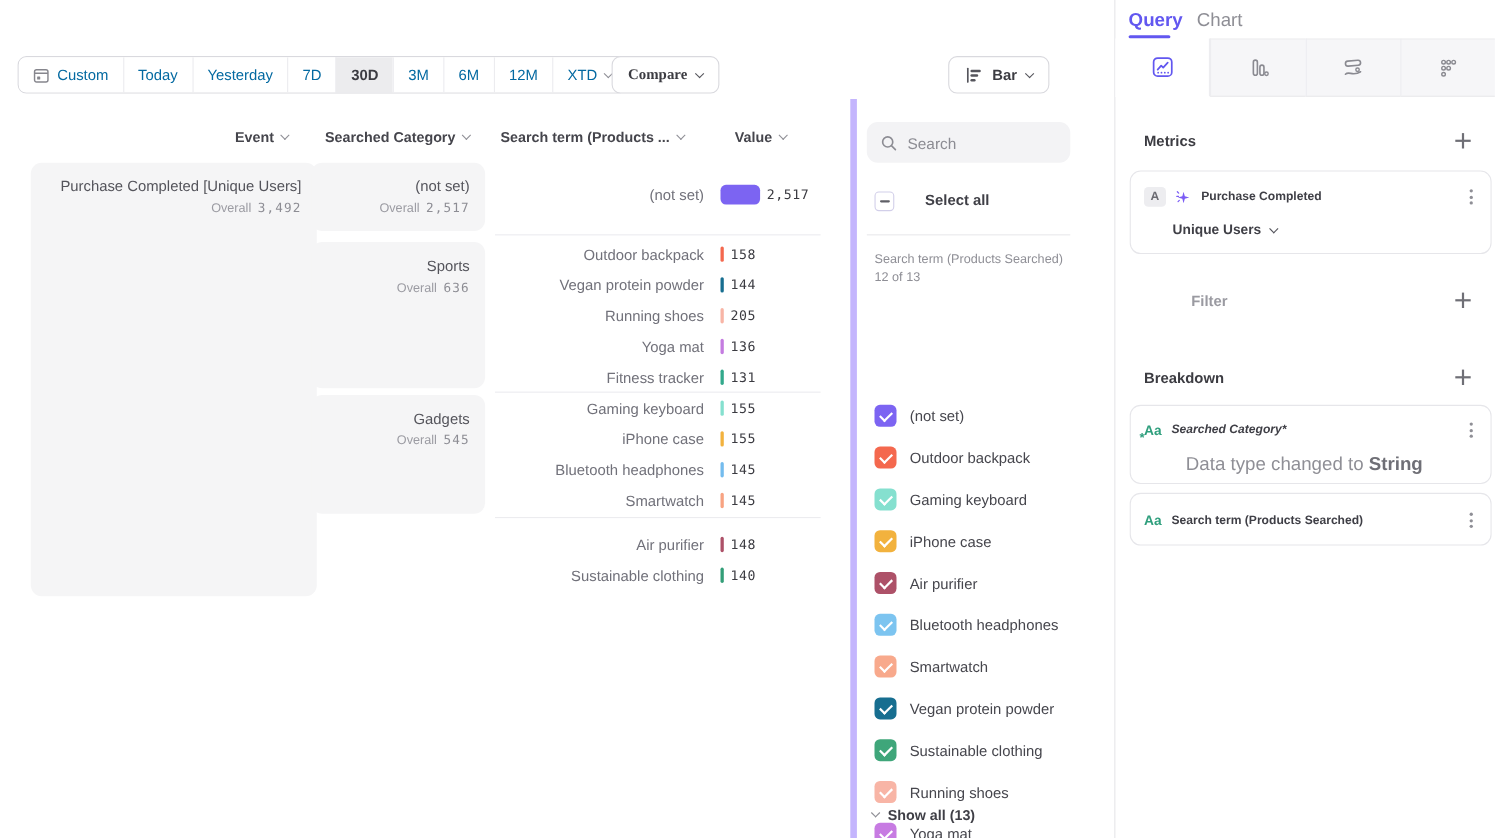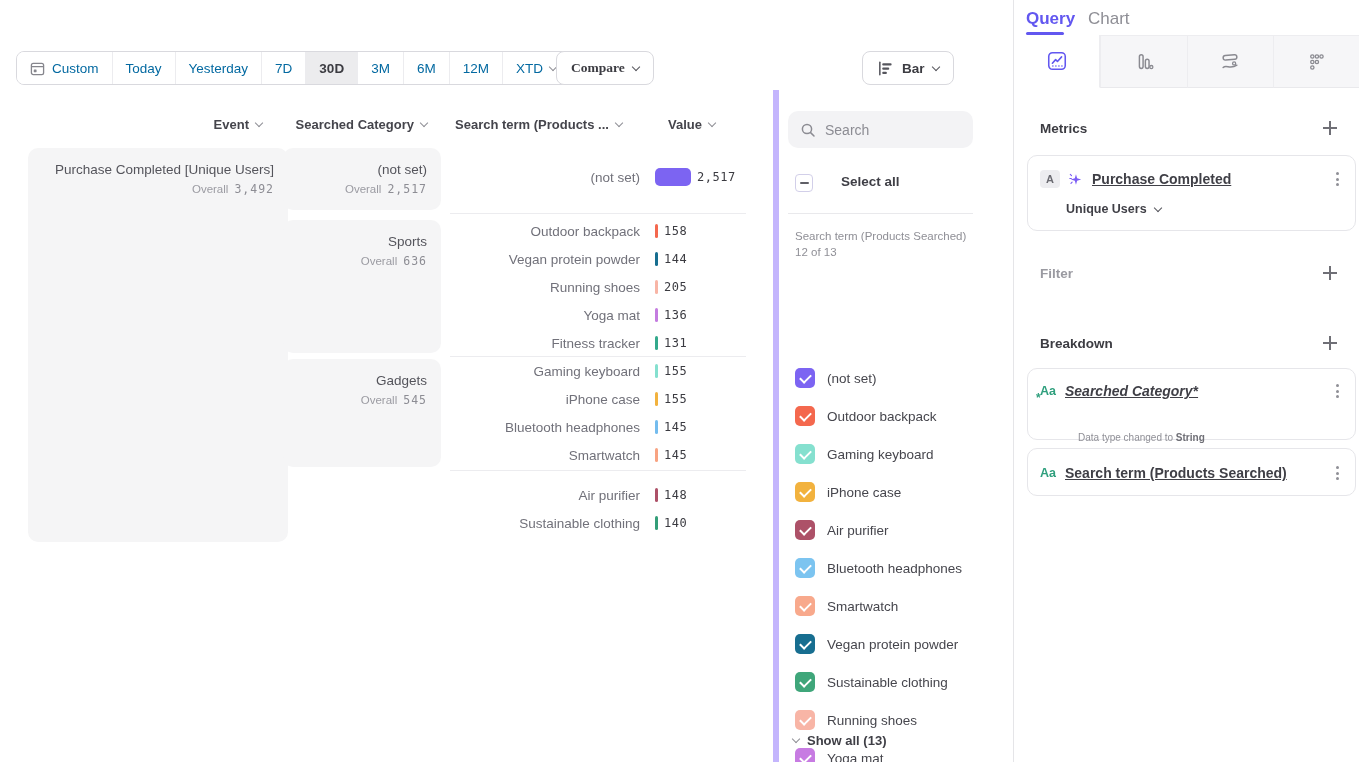--- a/index.html
+++ b/index.html
@@ -72,29 +72,29 @@
   .sb-heading .t { font-size: 13.5px; font-weight: bold; color: #3c3c42; }
   .sb-heading .t.muted { color: #9a9aa1; font-weight: bold; }
   .plus { width: 16px; height: 16px; position: relative; cursor: pointer; }
   .plus::before, .plus::after { content: ""; position: absolute; background: #6f6f76; }
   .plus::before { left: 7px; top: 1px; width: 1.8px; height: 14px; }
   .plus::after { left: 1px; top: 7px; width: 14px; height: 1.8px; }
   .card { position: absolute; left: 13px; width: 329px; border: 1px solid #e6e6ea; border-radius: 10px; background: #fff; cursor: pointer; }
   .card-row { position: absolute; left: 12px; right: 12px; display: flex; align-items: center; }
   .abadge { width: 20px; height: 18px; background: #ededf0; border-radius: 4px; font-size: 11px; font-weight: bold; color: #6b6b72;
     display: flex; align-items: center; justify-content: center; flex: 0 0 auto; }
-  .card .title { font-size: 14px; font-weight: bold; color: #3f3f46; white-space: nowrap; text-decoration: underline; }
+  .card .title { font-size: 11px; font-weight: bold; color: #3f3f46; white-space: nowrap; }
   .card .title.italic { font-style: italic; }
   .kebab { margin-left: auto; display: flex; flex-direction: column; gap: 2.5px; padding: 2px 4px; cursor: pointer; }
   .kebab i { width: 3px; height: 3px; border-radius: 50%; background: #8f8f96; }
   .measure-row { position: absolute; left: 38px; display: flex; align-items: center; gap: 8px; cursor: pointer; }
   .measure-row .m { font-size: 12.5px; font-weight: bold; color: #3f3f46; }
   .aa-ic { position: relative; width: 22px; font-size: 12.5px; font-weight: bold; color: #2f9f7d; flex: 0 0 auto; }
   .aa-ic .ast { position: absolute; left: -4px; top: 7px; font-size: 12px; }
-  .note { position: absolute; left: 50px; font-size: 10px; color: #8f8f96; margin-top: 20px; }
+  .note { position: absolute; left: 50px; font-size: 17px; color: #8f8f96; }
   .note b { color: #6f6f76; }
   svg { display: block; }
 </style>
 </head>
 <body>
 
 <div id="app">
 
   <div class="date-group">
     <div class="seg">
@@ -384,21 +384,21 @@
             <i></i>
             <i></i>
           </span>
       </div>
       <div class="measure-row" style="top:46px;">
         <span class="m">Unique Users</span>
         <i class="chev dark"></i>
       </div>
     </div>
 
-    <div class="sb-heading" style="top:264px;">
+    <div class="sb-heading" style="top:264px;margin-left:43px;">
       <span class="t muted">Filter</span>
       <span class="plus"></span>
     </div>
 
     <div class="sb-heading" style="top:334px;">
       <span class="t">Breakdown</span>
       <span class="plus"></span>
     </div>
 
     <div class="card" style="top:368px; height:72px;">

